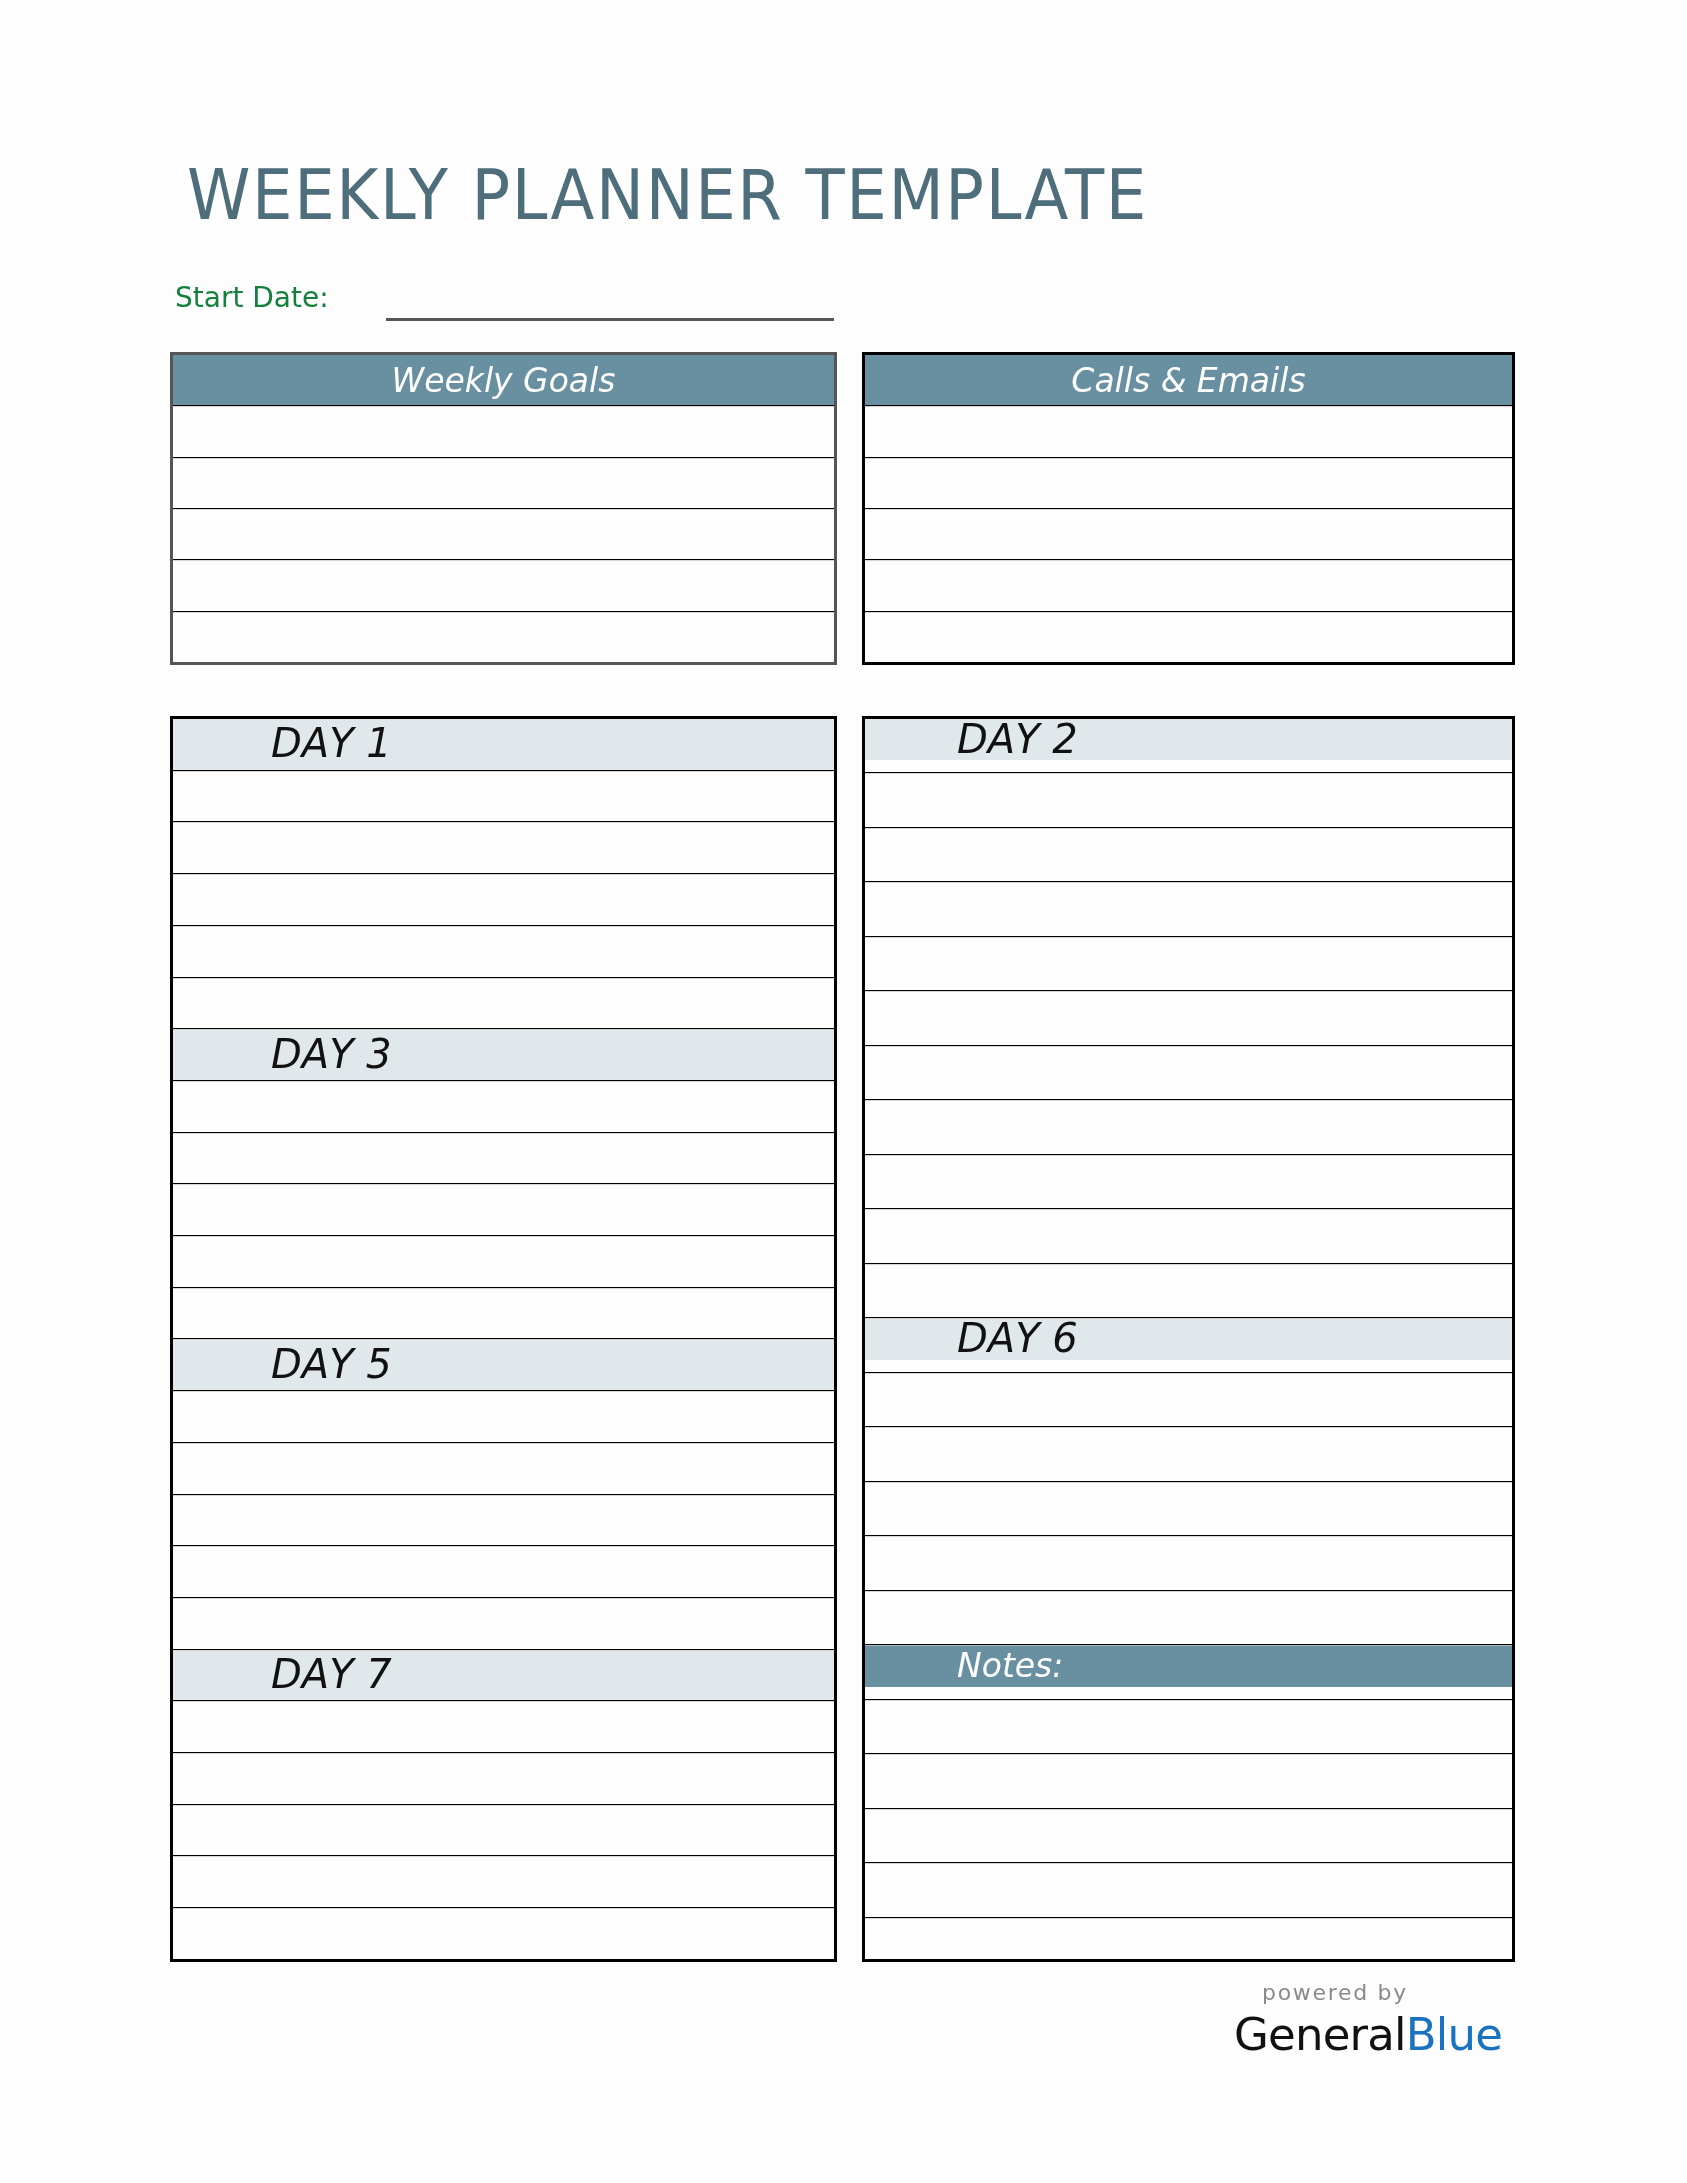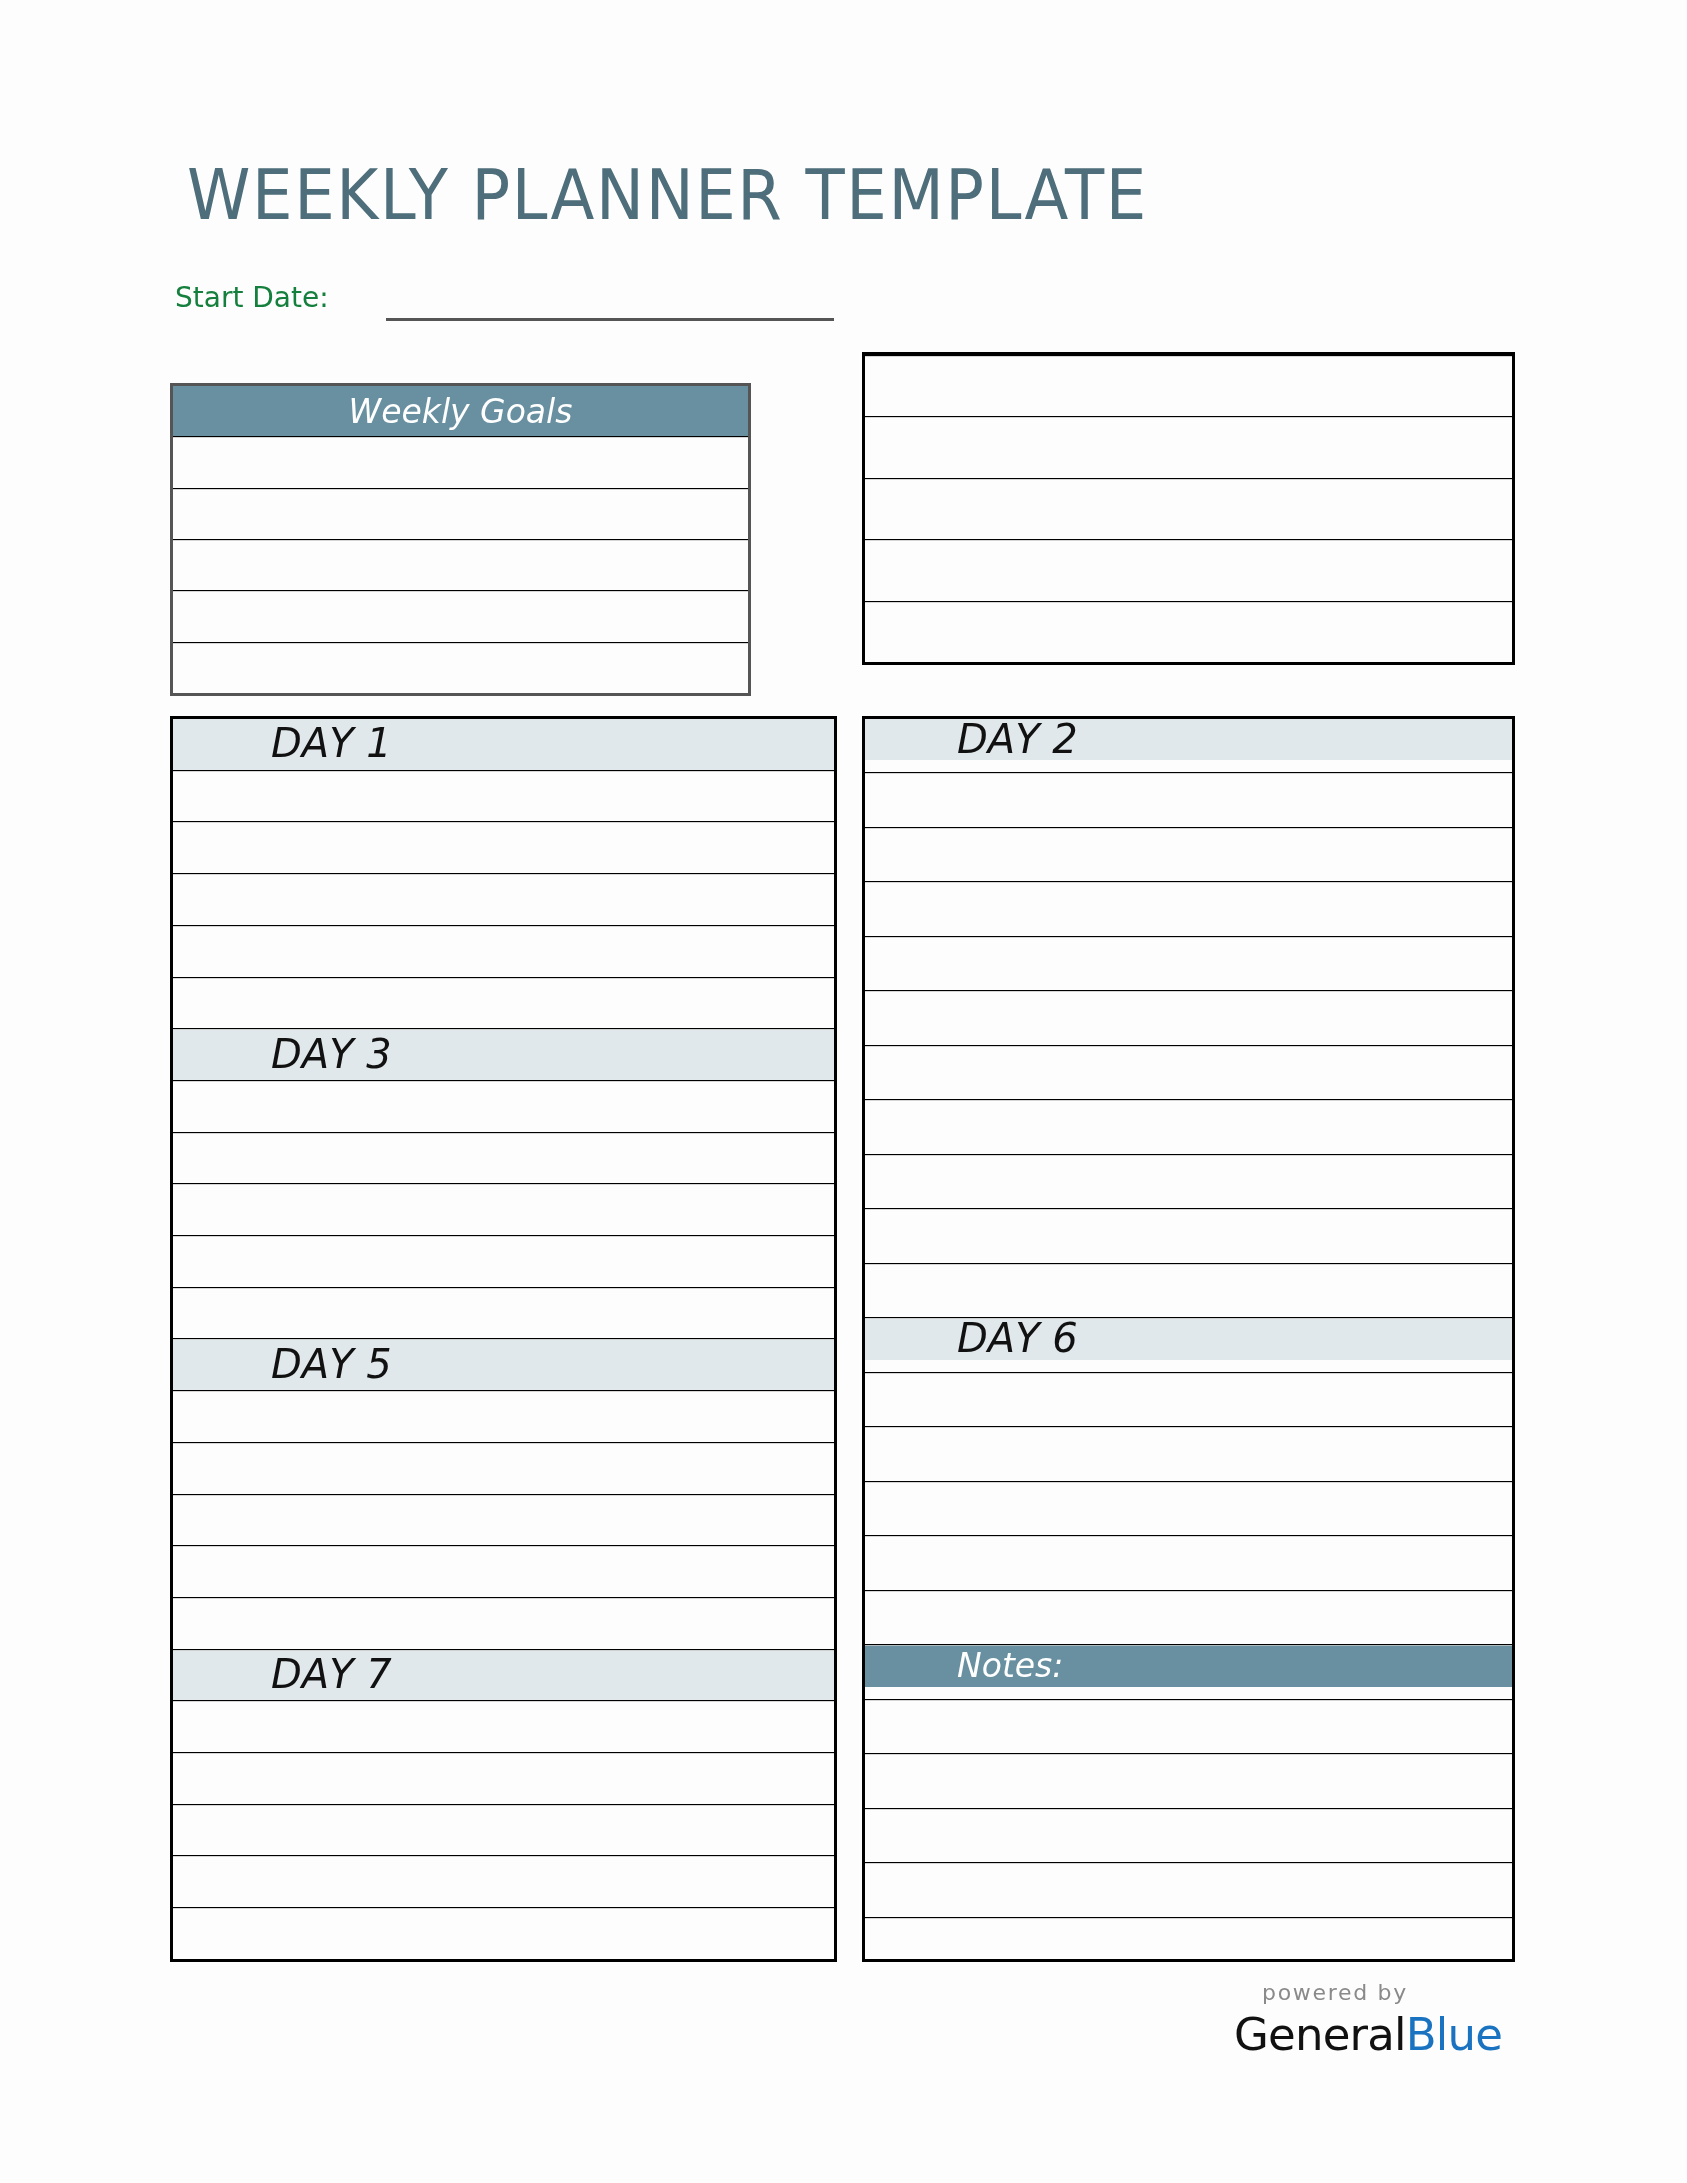--- a/index.html
+++ b/index.html
@@ -60,32 +60,35 @@
 </head>
 <body>
 
 <div>
 
   <div class="title">WEEKLY PLANNER TEMPLATE</div>
 
   <div class="start-label">Start Date:</div>
   <div class="start-line"></div>
 
-  <div class="box gray" style="left:170px; top:352px; width:581px; height:313px;margin-top:31px;">
+  <div class="box gray" style="left:170px; top:352px; width:667px; height:313px;">
     <div class="row first hdr-teal center">
       <span class="hdr-label">Weekly Goals</span>
     </div>
     <div class="row"></div>
     <div class="row"></div>
     <div class="row"></div>
     <div class="row"></div>
     <div class="row"></div>
   </div>
 
   <div class="box black" style="left:862px; top:352px; width:653px; height:313px;">
+    <div class="row first hdr-teal center">
+      <span class="hdr-label">Calls &amp; Emails</span>
+    </div>
     <div class="row"></div>
     <div class="row"></div>
     <div class="row"></div>
     <div class="row"></div>
     <div class="row"></div>
   </div>
 
   <div class="box black left-col" style="left:170px; top:716px; width:667px; height:1246px;">
     <div class="row first hdr-day">
       <span class="hdr-label">DAY 1</span>

